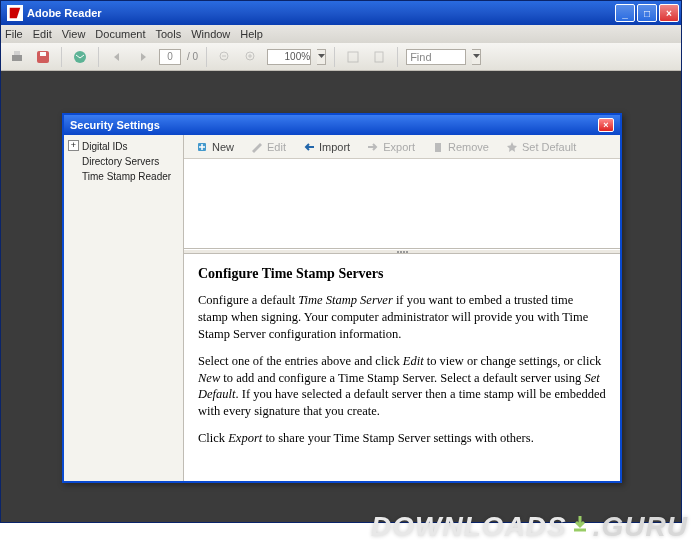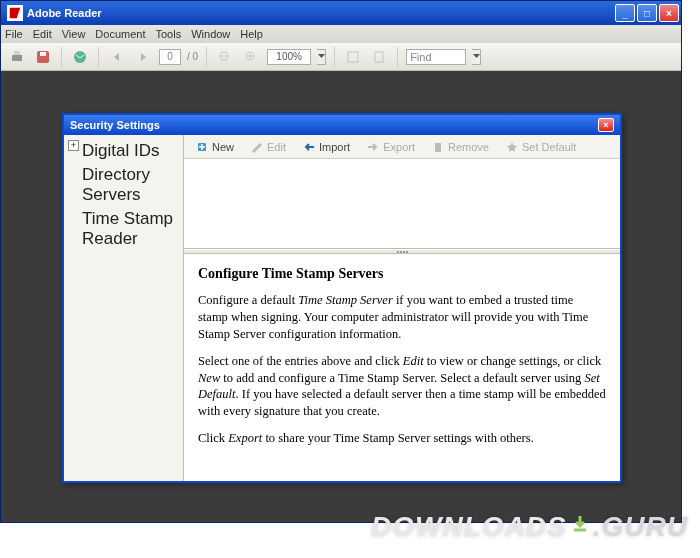--- a/index.html
+++ b/index.html
@@ -15,33 +15,33 @@
 .tb-btn { width: 20px; height: 18px; background: linear-gradient(#5a8ee8, #2a6be0); border: 1px solid #fff; border-radius: 2px; display: flex; align-items: center; justify-content: center; color: #fff; font-size: 10px; font-weight: bold; }
 .tb-btn.close { background: linear-gradient(#e88, #d33); }
 
 .menubar { height: 18px; background: linear-gradient(#e8e6e2, #d8d6d0); display: flex; align-items: center; padding: 0 4px; gap: 10px; color: #333; font-size: 11px; }
 .menu-item { cursor: default; }
 
 .toolbar { height: 28px; background: linear-gradient(#f6f5f2, #e3e1da); border-bottom: 1px solid #c0bcb4; display: flex; align-items: center; padding: 0 6px; gap: 6px; }
 .tb-ico { width: 20px; height: 20px; display: flex; align-items: center; justify-content: center; opacity: 0.85; }
 .sep { width: 1px; height: 20px; background: #ccc; margin: 0 2px; }
 .pagebox { width: 22px; height: 16px; border: 1px solid #b0aca4; background: #fff; font-size: 10px; text-align: center; line-height: 14px; color: #888; }
-.zoombox { width: 44px; height: 16px; border: 1px solid #b0aca4; background: #fff; font-size: 10px; text-align: center; line-height: 14px; color: #555; }
+.zoombox { width: 44px; height: 16px; border: 1px solid #b0aca4; background: #fff; font-size: 10px; text-align: right; line-height: 14px; color: #555; }
 .findbox { width: 60px; height: 16px; border: 1px solid #b0aca4; background: #fff; font-size: 11px; padding: 0 3px; color: #888; display: flex; align-items: center; }
 .drop { width: 9px; height: 16px; border: 1px solid #b0aca4; border-left: 0; background: #f0eee8; display: flex; align-items: center; justify-content: center; }
 .content { position: absolute; top: 70px; left: 0; right: 0; bottom: 0; background: #3b3b3b; }
 
 
 .dlg { position: absolute; top: 113px; left: 62px; width: 560px; height: 370px; border: 2px solid #0949d0; background: #f4f3ee; box-shadow: 2px 2px 6px rgba(0,0,0,0.4); }
 .dlg-title { height: 20px; background: linear-gradient(#3a7cf0, #0a46c8); color: #fff; font-weight: bold; font-size: 11px; display: flex; align-items: center; padding: 0 6px; }
 .dlg-title span { flex: 1; }
 .dlg-close { width: 16px; height: 14px; background: linear-gradient(#f88, #d22); border: 1px solid #fff; border-radius: 2px; display: flex; align-items: center; justify-content: center; color: #fff; font-size: 9px; font-weight: bold; }
 .dlg-body { display: flex; height: calc(100% - 20px); }
 .tree { width: 120px; border-right: 1px solid #c0bcb4; padding: 4px 2px; background: #f4f3ee; }
-.tree-item { padding: 2px 0 2px 16px; font-size: 17px; color: #222; position: relative; }
+.tree-item { padding: 2px 0 2px 16px; font-size: 10px; color: #222; position: relative; }
 .tree-item.first::before { content: "+"; position: absolute; left: 2px; top: 1px; width: 9px; height: 9px; border: 1px solid #888; font-size: 9px; line-height: 8px; text-align: center; background: #fff; }
 .main { flex: 1; display: flex; flex-direction: column; }
 .btnbar { height: 24px; background: #f4f3ee; border-bottom: 1px solid #d0ccc4; display: flex; align-items: center; padding: 0 4px; gap: 2px; }
 .bb { display: flex; align-items: center; gap: 3px; padding: 2px 6px; font-size: 11px; color: #444; border: 1px solid transparent; }
 .bb.dis { color: #aaa; }
 .bi { width: 14px; height: 14px; display: flex; align-items: center; justify-content: center; }
 .cols { height: 16px; background: linear-gradient(#fdfdfb, #ece9e0); border-bottom: 1px solid #c0bcb4; display: flex; font-size: 11px; color: #333; }
 .col { padding: 1px 6px; border-right: 1px solid #d8d4cc; }
 .col.c1 { width: 170px; }
 .col.c2 { flex: 1; }

